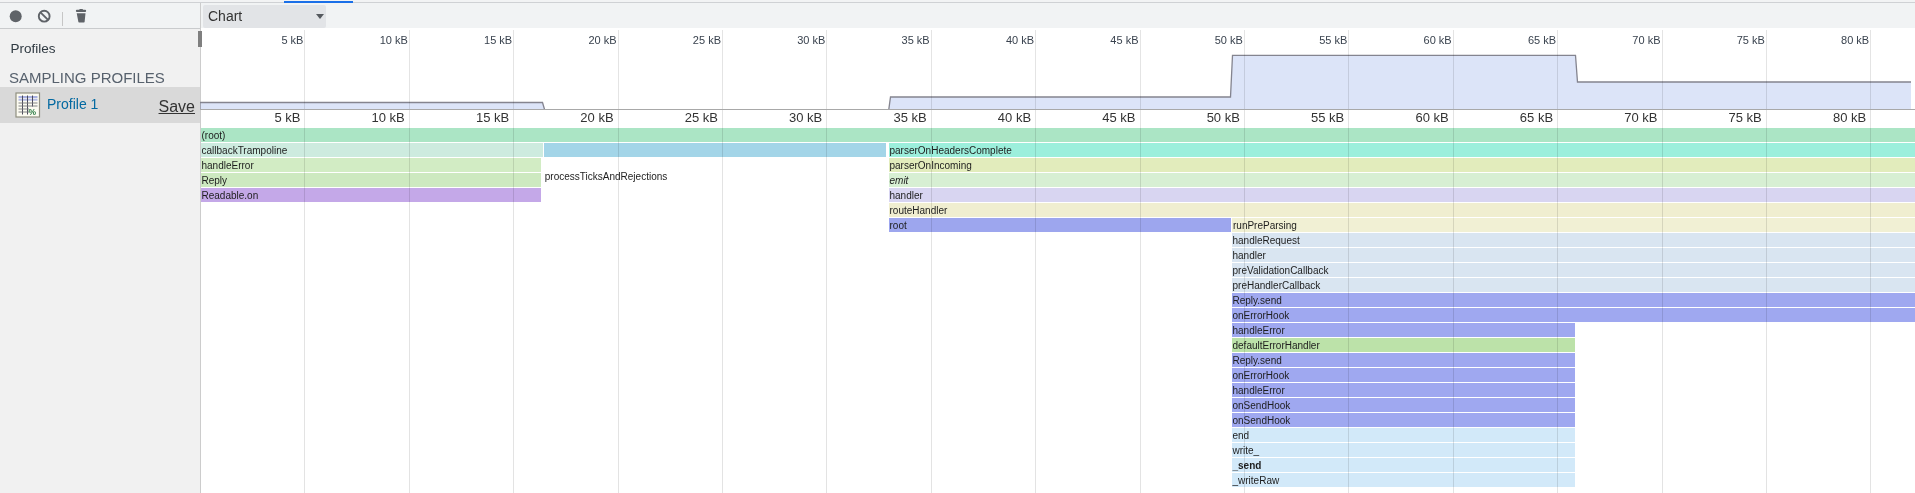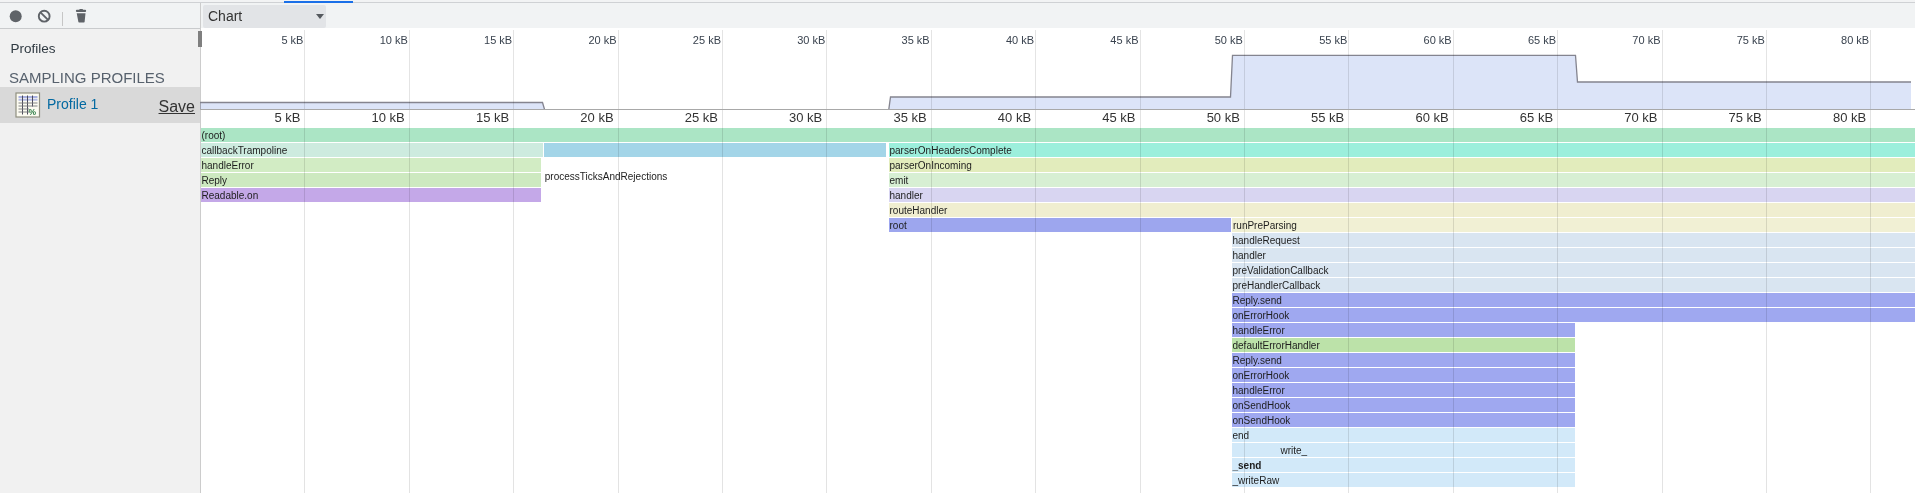--- a/index.html
+++ b/index.html
@@ -97,21 +97,21 @@
 <div class="lbl" style="left:544.8px;top:153px;margin-top:17px;">processTicksAndRejections</div>
 <div class="abs" style="left:888.5px;top:143px;width:1026.5px;height:13.5px;background:#9cefdc;"></div>
 <div class="lbl" style="left:889.5px;top:143.7px;">parserOnHeadersComplete</div>
 <div class="abs" style="left:200.5px;top:158px;width:340.8px;height:13.5px;background:#d2ecc4;"></div>
 <div class="lbl" style="left:201.5px;top:158.7px;">handleError</div>
 <div class="abs" style="left:888.5px;top:158px;width:1026.5px;height:13.5px;background:#e2ecbc;"></div>
 <div class="lbl" style="left:889.5px;top:158.7px;">parserOnIncoming</div>
 <div class="abs" style="left:200.5px;top:173px;width:340.8px;height:13.5px;background:#cde9c0;"></div>
 <div class="lbl" style="left:201.5px;top:173.7px;">Reply</div>
 <div class="abs" style="left:888.5px;top:173px;width:1026.5px;height:13.5px;background:#d7efd3;"></div>
-<div class="lbl" style="left:889.5px;top:173.7px;">emit</div>
+<div class="lbl" style="left:889.5px;top:173.7px;font-style:italic;">emit</div>
 <div class="abs" style="left:200.5px;top:188px;width:340.8px;height:13.5px;background:#c4a8e8;"></div>
 <div class="lbl" style="left:201.5px;top:188.7px;">Readable.on</div>
 <div class="abs" style="left:888.5px;top:188px;width:1026.5px;height:13.5px;background:#d8d5f1;"></div>
 <div class="lbl" style="left:889.5px;top:188.7px;">handler</div>
 <div class="abs" style="left:888.5px;top:203px;width:1026.5px;height:13.5px;background:#f0eed0;"></div>
 <div class="lbl" style="left:889.5px;top:203.7px;">routeHandler</div>
 <div class="abs" style="left:888.5px;top:218px;width:342.1px;height:13.5px;background:#9da6ee;"></div>
 <div class="lbl" style="left:889.5px;top:218.7px;">root</div>
 <div class="abs" style="left:1232.0px;top:218px;width:683.0px;height:13.5px;background:#f1f0d4;"></div>
 <div class="lbl" style="left:1233.0px;top:218.7px;">runPreParsing</div>
@@ -137,21 +137,21 @@
 <div class="lbl" style="left:1232.5px;top:368.7px;">onErrorHook</div>
 <div class="abs" style="left:1231.5px;top:383px;width:343.5px;height:13.5px;background:#9fa8f0;"></div>
 <div class="lbl" style="left:1232.5px;top:383.7px;">handleError</div>
 <div class="abs" style="left:1231.5px;top:398px;width:343.5px;height:13.5px;background:#9fa8f0;"></div>
 <div class="lbl" style="left:1232.5px;top:398.7px;">onSendHook</div>
 <div class="abs" style="left:1231.5px;top:413px;width:343.5px;height:13.5px;background:#9fa8f0;"></div>
 <div class="lbl" style="left:1232.5px;top:413.7px;">onSendHook</div>
 <div class="abs" style="left:1231.5px;top:428px;width:343.5px;height:13.5px;background:#d2e9f9;"></div>
 <div class="lbl" style="left:1232.5px;top:428.7px;">end</div>
 <div class="abs" style="left:1231.5px;top:443px;width:343.5px;height:13.5px;background:#d2e9f9;"></div>
-<div class="lbl" style="left:1232.5px;top:443.7px;padding-left:48px;">write_</div>
+<div class="lbl" style="left:1232.5px;top:443.7px;">write_</div>
 <div class="abs" style="left:1231.5px;top:458px;width:343.5px;height:13.5px;background:#d2e9f9;"></div>
 <div class="lbl" style="left:1232.5px;top:458.7px;font-weight:bold;">_send</div>
 <div class="abs" style="left:1231.5px;top:473px;width:343.5px;height:13.5px;background:#d2e9f9;"></div>
 <div class="lbl" style="left:1232.5px;top:473.7px;">_writeRaw</div>
 <div class="abs" style="left:304.4px;top:29.6px;width:1px;height:79.7px;background:rgba(0,0,0,0.105);"></div>
 <div class="abs" style="left:304.4px;top:110px;width:1px;height:383px;background:rgba(0,0,0,0.11);"></div>
 <div class="abs" style="left:408.8px;top:29.6px;width:1px;height:79.7px;background:rgba(0,0,0,0.105);"></div>
 <div class="abs" style="left:408.8px;top:110px;width:1px;height:383px;background:rgba(0,0,0,0.11);"></div>
 <div class="abs" style="left:513.2px;top:29.6px;width:1px;height:79.7px;background:rgba(0,0,0,0.105);"></div>
 <div class="abs" style="left:513.2px;top:110px;width:1px;height:383px;background:rgba(0,0,0,0.11);"></div>

